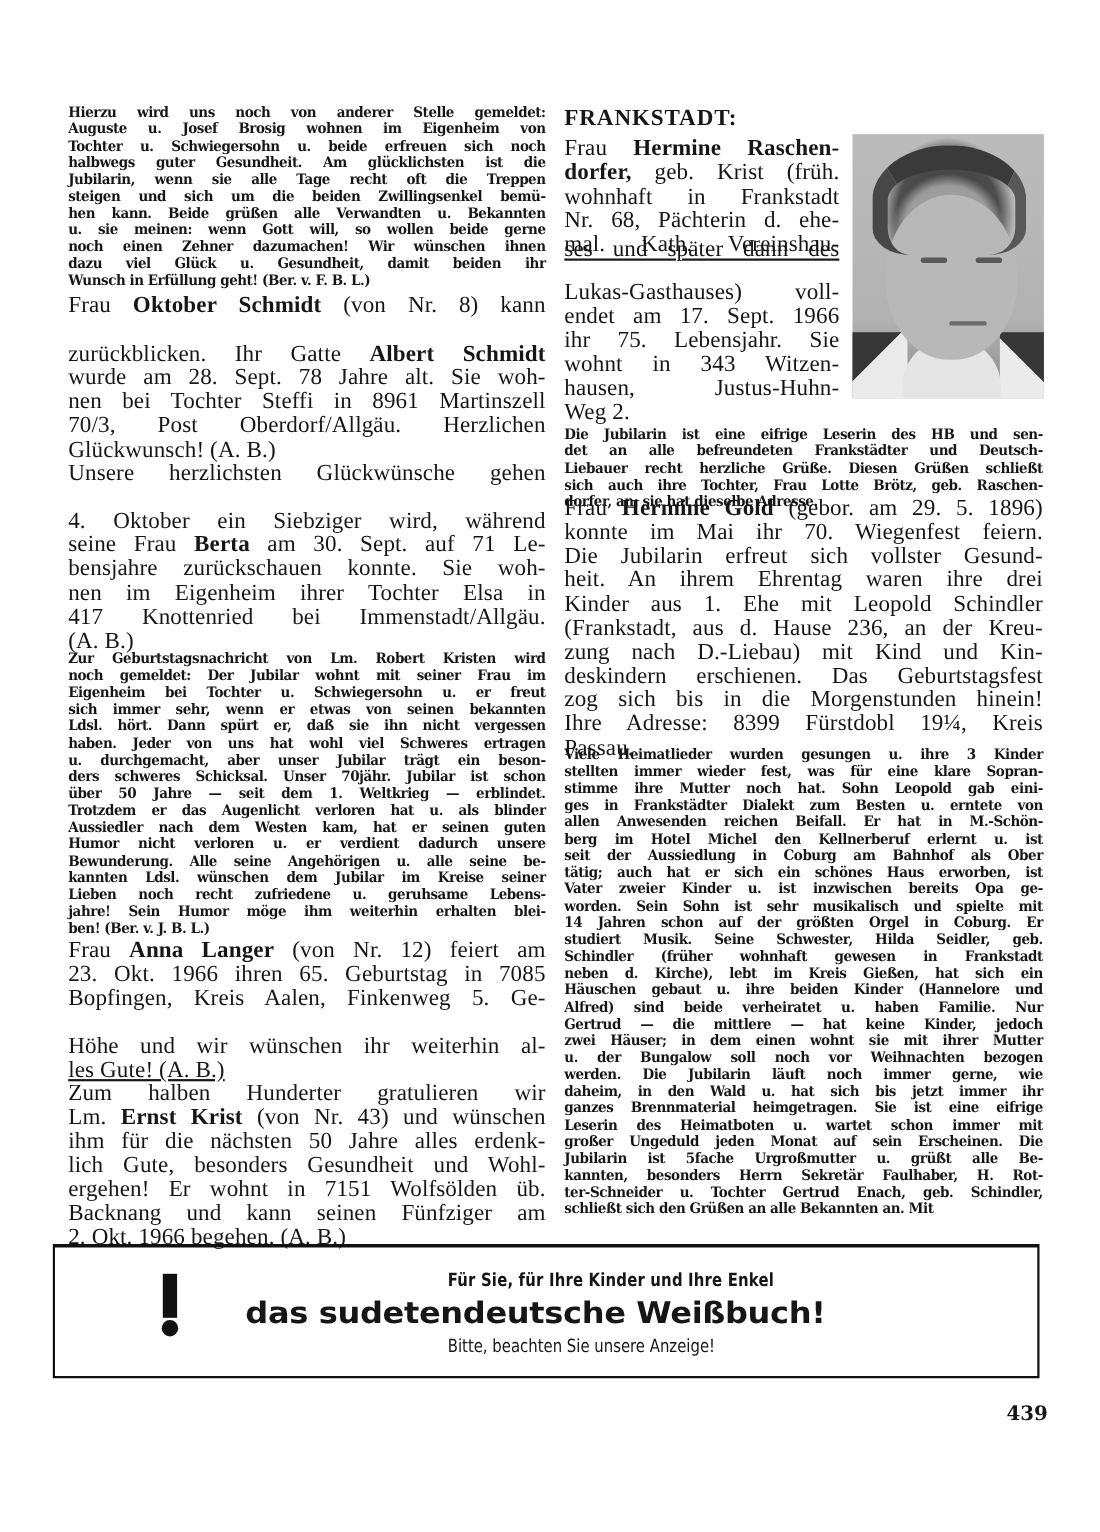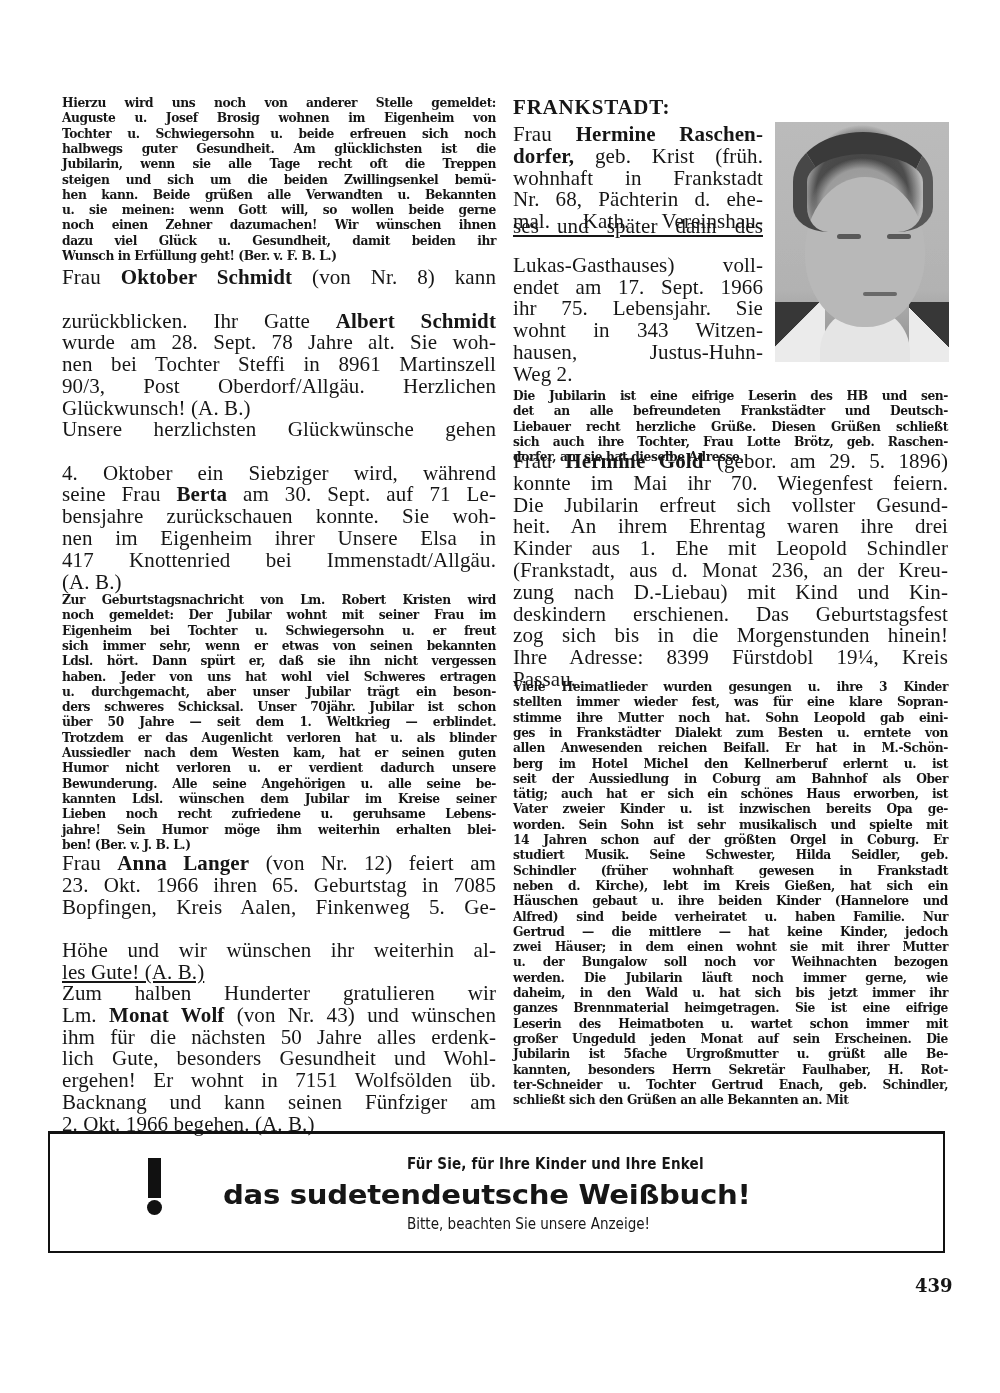--- a/index.html
+++ b/index.html
@@ -50,29 +50,29 @@
       <div class="line sm" style="top: 107.1px; width: 107.527%; white-space: normal; height: 15.3px; overflow: visible;">u. sie meinen: wenn Gott will, so wollen beide gerne</div>
       <div class="line sm" style="top: 122.4px; width: 107.527%; white-space: normal; height: 15.3px; overflow: visible;">noch einen Zehner dazumachen! Wir wünschen ihnen</div>
       <div class="line sm" style="top: 137.7px; width: 107.527%; white-space: normal; height: 15.3px; overflow: visible;">dazu viel Glück u. Gesundheit, damit beiden ihr</div>
       <div class="line sm last" style="top: 153px; width: 107.527%; white-space: normal; height: 15.3px; overflow: visible;">Wunsch in Erfüllung geht! (Ber. v. F. B. L.)</div>
     </div>
   <div style="position: absolute; left: 0px; top: 171px; width: 100%; height: 152.6px;">
       <div class="line lg" style="top: 0px; white-space: normal; height: 21.8px; overflow: visible;">Frau <b>Oktober Schmidt</b> (von Nr. 8) kann</div>
       <div class="line lg" style="top: 43.6px; white-space: normal; height: 21.8px; overflow: visible;">zurückblicken. Ihr Gatte <b>Albert Schmidt</b></div>
       <div class="line lg" style="top: 65.4px; white-space: normal; height: 21.8px; overflow: visible;">wurde am 28. Sept. 78 Jahre alt. Sie woh-</div>
       <div class="line lg" style="top: 87.2px; white-space: normal; height: 21.8px; overflow: visible;">nen bei Tochter Steffi in 8961 Martinszell</div>
-      <div class="line lg" style="top: 109px; white-space: normal; height: 21.8px; overflow: visible;">90/3, Post Oberdorf/Allgäu. Herzlichen</div>
+      <div class="line lg" style="top: 109px; white-space: normal; height: 21.8px; overflow: visible;">70/3, Post Oberdorf/Allgäu. Herzlichen</div>
       <div class="line lg last" style="top: 130.8px; white-space: normal; height: 21.8px; overflow: visible;">Glückwunsch! (A. B.)</div>
     </div>
   <div style="position: absolute; left: 0px; top: 323px; width: 100%; height: 174.4px;">
       <div class="line lg" style="top: 0px; white-space: normal; height: 21.8px; overflow: visible;">Unsere herzlichsten Glückwünsche gehen</div>
       <div class="line lg" style="top: 43.6px; white-space: normal; height: 21.8px; overflow: visible;">4. Oktober ein Siebziger wird, während</div>
       <div class="line lg" style="top: 65.4px; white-space: normal; height: 21.8px; overflow: visible;">seine Frau <b>Berta</b> am 30. Sept. auf 71 Le-</div>
       <div class="line lg" style="top: 87.2px; white-space: normal; height: 21.8px; overflow: visible;">bensjahre zurückschauen konnte. Sie woh-</div>
-      <div class="line lg" style="top: 109px; white-space: normal; height: 21.8px; overflow: visible;">nen im Eigenheim ihrer Unsere Elsa in</div>
+      <div class="line lg" style="top: 109px; white-space: normal; height: 21.8px; overflow: visible;">nen im Eigenheim ihrer Tochter Elsa in</div>
       <div class="line lg" style="top: 130.8px; white-space: normal; height: 21.8px; overflow: visible;">417 Knottenried bei Immenstadt/Allgäu.</div>
       <div class="line lg last" style="top: 152.6px; white-space: normal; height: 21.8px; overflow: visible;">(A. B.)</div>
     </div>
   <div style="position: absolute; left: 0px; top: 497px; width: 100%; height: 260.1px;">
       <div class="line sm" style="top: 0px; width: 107.527%; white-space: normal; height: 15.3px; overflow: visible;">Zur Geburtstagsnachricht von Lm. Robert Kristen wird</div>
       <div class="line sm" style="top: 15.3px; width: 107.527%; white-space: normal; height: 15.3px; overflow: visible;">noch gemeldet: Der Jubilar wohnt mit seiner Frau im</div>
       <div class="line sm" style="top: 30.6px; width: 107.527%; white-space: normal; height: 15.3px; overflow: visible;">Eigenheim bei Tochter u. Schwiegersohn u. er freut</div>
       <div class="line sm" style="top: 45.9px; width: 107.527%; white-space: normal; height: 15.3px; overflow: visible;">sich immer sehr, wenn er etwas von seinen bekannten</div>
       <div class="line sm" style="top: 61.2px; width: 107.527%; white-space: normal; height: 15.3px; overflow: visible;">Ldsl. hört. Dann spürt er, daß sie ihn nicht vergessen</div>
       <div class="line sm" style="top: 76.5px; width: 107.527%; white-space: normal; height: 15.3px; overflow: visible;">haben. Jeder von uns hat wohl viel Schweres ertragen</div>
@@ -90,21 +90,21 @@
     </div>
   <div style="position: absolute; left: 0px; top: 757px; width: 100%; height: 130.8px;">
       <div class="line lg" style="top: 0px; white-space: normal; height: 21.8px; overflow: visible;">Frau <b>Anna Langer</b> (von Nr. 12) feiert am</div>
       <div class="line lg" style="top: 21.8px; white-space: normal; height: 21.8px; overflow: visible;">23. Okt. 1966 ihren 65. Geburtstag in 7085</div>
       <div class="line lg" style="top: 43.6px; white-space: normal; height: 21.8px; overflow: visible;">Bopfingen, Kreis Aalen, Finkenweg 5. Ge-</div>
       <div class="line lg" style="top: 87.2px; white-space: normal; height: 21.8px; overflow: visible;">Höhe und wir wünschen ihr weiterhin al-</div>
       <div class="line lg last" style="top: 109px; white-space: normal; height: 21.8px; overflow: visible; text-decoration: underline;">les Gute! (A. B.)</div>
     </div>
   <div style="position: absolute; left: 0px; top: 887px; width: 100%; height: 152.6px;">
       <div class="line lg" style="top: 0px; white-space: normal; height: 21.8px; overflow: visible;">Zum halben Hunderter gratulieren wir</div>
-      <div class="line lg" style="top: 21.8px; white-space: normal; height: 21.8px; overflow: visible;">Lm. <b>Monat Wolf</b> (von Nr. 43) und wünschen</div>
+      <div class="line lg" style="top: 21.8px; white-space: normal; height: 21.8px; overflow: visible;">Lm. <b>Ernst Krist</b> (von Nr. 43) und wünschen</div>
       <div class="line lg" style="top: 43.6px; white-space: normal; height: 21.8px; overflow: visible;">ihm für die nächsten 50 Jahre alles erdenk-</div>
       <div class="line lg" style="top: 65.4px; white-space: normal; height: 21.8px; overflow: visible;">lich Gute, besonders Gesundheit und Wohl-</div>
       <div class="line lg" style="top: 87.2px; white-space: normal; height: 21.8px; overflow: visible;">ergehen! Er wohnt in 7151 Wolfsölden üb.</div>
       <div class="line lg" style="top: 109px; white-space: normal; height: 21.8px; overflow: visible;">Backnang und kann seinen Fünfziger am</div>
       <div class="line lg last" style="top: 130.8px; white-space: normal; height: 21.8px; overflow: visible;">2. Okt. 1966 begehen. (A. B.)</div>
     </div>
 </div>
 
 <div class="col" style="left:513px; top:95px; width:435px; height:1020px;">
   <div class="heading" style="position:absolute; left:0; top:0;">FRANKSTADT:</div>
@@ -128,21 +128,21 @@
       <div class="line sm" style="top: 30.6px; width: 107.527%; white-space: normal; height: 15.3px; overflow: visible;">Liebauer recht herzliche Grüße. Diesen Grüßen schließt</div>
       <div class="line sm" style="top: 45.9px; width: 107.527%; white-space: normal; height: 15.3px; overflow: visible;">sich auch ihre Tochter, Frau Lotte Brötz, geb. Raschen-</div>
       <div class="line sm last" style="top: 61.2px; width: 107.527%; white-space: normal; height: 15.3px; overflow: visible;">dorfer, an; sie hat dieselbe Adresse.</div>
     </div>
   <div style="position: absolute; left: 0px; top: 355px; width: 100%; height: 239.8px;">
       <div class="line lg" style="top: 0px; white-space: normal; height: 21.8px; overflow: visible;">Frau <b>Hermine Gold</b> (gebor. am 29. 5. 1896)</div>
       <div class="line lg" style="top: 21.8px; white-space: normal; height: 21.8px; overflow: visible;">konnte im Mai ihr 70. Wiegenfest feiern.</div>
       <div class="line lg" style="top: 43.6px; white-space: normal; height: 21.8px; overflow: visible;">Die Jubilarin erfreut sich vollster Gesund-</div>
       <div class="line lg" style="top: 65.4px; white-space: normal; height: 21.8px; overflow: visible;">heit. An ihrem Ehrentag waren ihre drei</div>
       <div class="line lg" style="top: 87.2px; white-space: normal; height: 21.8px; overflow: visible;">Kinder aus 1. Ehe mit Leopold Schindler</div>
-      <div class="line lg" style="top: 109px; white-space: normal; height: 21.8px; overflow: visible;">(Frankstadt, aus d. Monat 236, an der Kreu-</div>
+      <div class="line lg" style="top: 109px; white-space: normal; height: 21.8px; overflow: visible;">(Frankstadt, aus d. Hause 236, an der Kreu-</div>
       <div class="line lg" style="top: 130.8px; white-space: normal; height: 21.8px; overflow: visible;">zung nach D.-Liebau) mit Kind und Kin-</div>
       <div class="line lg" style="top: 152.6px; white-space: normal; height: 21.8px; overflow: visible;">deskindern erschienen. Das Geburtstagsfest</div>
       <div class="line lg" style="top: 174.4px; white-space: normal; height: 21.8px; overflow: visible;">zog sich bis in die Morgenstunden hinein!</div>
       <div class="line lg" style="top: 196.2px; white-space: normal; height: 21.8px; overflow: visible;">Ihre Adresse: 8399 Fürstdobl 19¼, Kreis</div>
       <div class="line lg last" style="top: 218px; white-space: normal; height: 21.8px; overflow: visible;">Passau.</div>
     </div>
   <div style="position: absolute; left: 0px; top: 584px; width: 100%; height: 428.4px;">
       <div class="line sm" style="top: 0px; width: 107.527%; white-space: normal; height: 15.3px; overflow: visible;">Viele Heimatlieder wurden gesungen u. ihre 3 Kinder</div>
       <div class="line sm" style="top: 15.3px; width: 107.527%; white-space: normal; height: 15.3px; overflow: visible;">stellten immer wieder fest, was für eine klare Sopran-</div>
       <div class="line sm" style="top: 30.6px; width: 107.527%; white-space: normal; height: 15.3px; overflow: visible;">stimme ihre Mutter noch hat. Sohn Leopold gab eini-</div>

